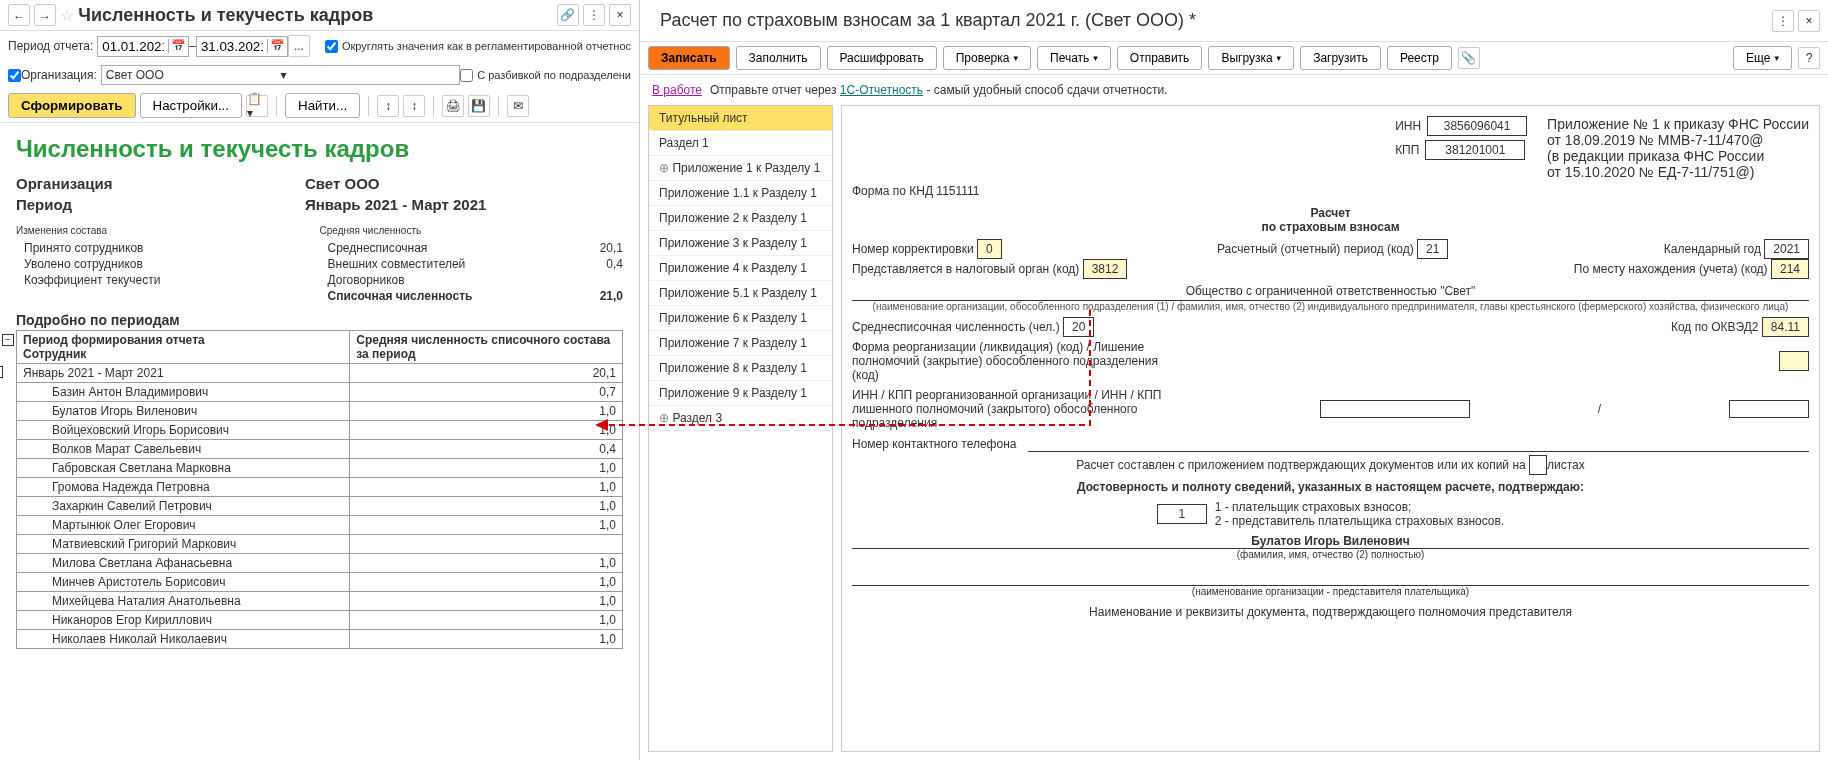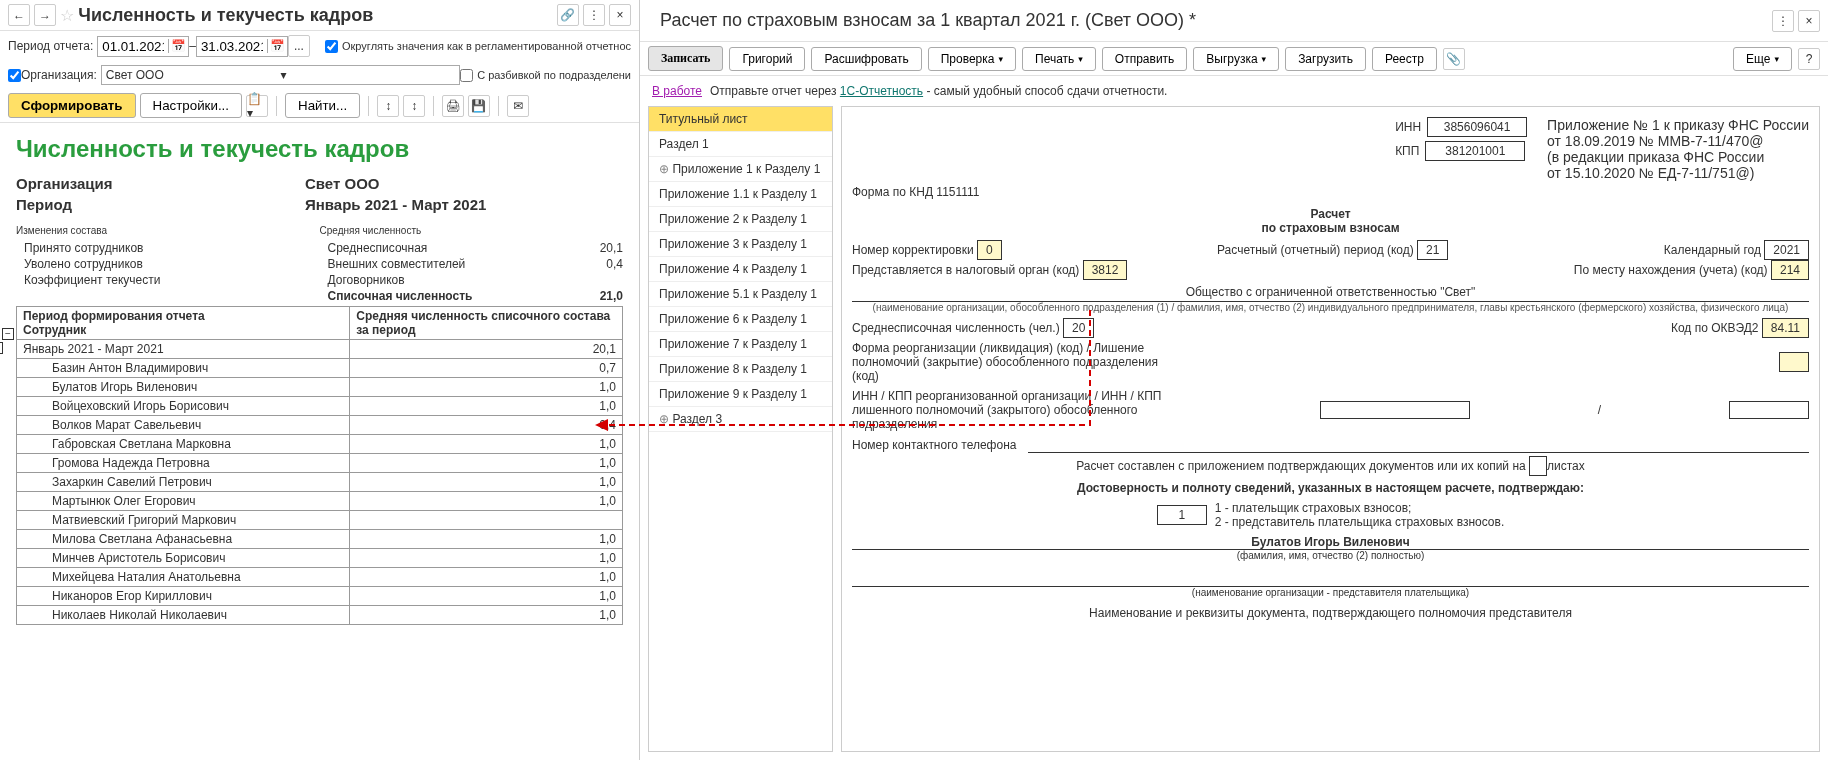--- a/index.html
+++ b/index.html
@@ -17,21 +17,21 @@
 .date-group { display: flex; align-items: center; border: 1px solid #aaa; }
 .date-group input { border: none; width: 70px; padding: 2px 4px; }
 .cal-icon { width: 20px; text-align: center; cursor: pointer; border-left: 1px solid #aaa; }
 .checkbox-row { display: flex; align-items: center; gap: 4px; }
 .org-select { flex: 1; padding: 2px 4px; border: 1px solid #aaa; display: flex; align-items: center; }
 .org-select span { flex: 1; }
 .dropdown-arrow { padding: 0 4px; cursor: pointer; }
 
 .btn { padding: 4px 12px; border: 1px solid #aaa; background: #fff; cursor: pointer; border-radius: 3px; }
 .btn-yellow { background: #ffe066; font-weight: bold; }
-.btn-primary { background: #e5e5e5; font-weight: bold; font-family: Liberation Serif, serif; }
+.btn-primary { background: #f97316; font-weight: bold; }
 
 .toolbar2 { display: flex; align-items: center; padding: 4px 8px; gap: 4px; border-bottom: 1px solid #e0e0e0; }
 .toolbar2 .sep { width: 1px; height: 20px; background: #ccc; margin: 0 4px; }
 
 .report-body { flex: 1; overflow: auto; padding: 12px 16px; position: relative; }
 .report-title { color: #2a9d3e; font-size: 24px; font-weight: bold; margin-bottom: 12px; }
 .report-meta { margin-bottom: 12px; }
 .report-meta-row { display: flex; margin-bottom: 4px; gap: 39px; }
 .report-meta-row .label { width: 250px; font-weight: bold; font-size: 15px; }
 .report-meta-row .value { font-weight: bold; font-size: 15px; }
@@ -192,20 +192,21 @@
           </div>
         <div class="metric-row bold">
             <span class="m-label">Списочная численность</span>
             <span class="m-value">21,0</span>
           </div>
       </div>
     </div>
 
     <div style="position:relative;">
       <span class="tree-toggle" style="top:22px; left:-14px;">−</span>
+      <div class="detail-title">Подробно по периодам</div>
       <table class="detail-table">
         <thead>
           <tr>
             <th style="width:55%">
               <div>Период формирования отчета</div>
               <div>Сотрудник</div>
             </th>
             <th>Средняя численность списочного состава за период</th>
           </tr>
         </thead>
@@ -278,21 +279,21 @@
 
 <div class="panel-right">
   <div class="titlebar">
     <div class="right-title" style="flex:1">Расчет по страховым взносам за 1 квартал 2021 г. (Свет ООО) *</div>
     <span class="icon-btn">⋮</span>
     <span class="icon-btn">×</span>
   </div>
 
   <div class="right-toolbar">
     <button class="btn btn-primary">Записать</button>
-    <button class="btn">Григорий</button>
+    <button class="btn">Заполнить</button>
     <button class="btn">Расшифровать</button>
     <button class="btn btn-dd">Проверка</button>
     <button class="btn btn-dd">Печать</button>
     <button class="btn">Отправить</button>
     <button class="btn btn-dd">Выгрузка</button>
     <button class="btn">Загрузить</button>
     <button class="btn">Реестр</button>
     <span class="icon-btn">📎</span>
     <div style="flex:1"></div>
     <button class="btn btn-dd">Еще</button>

